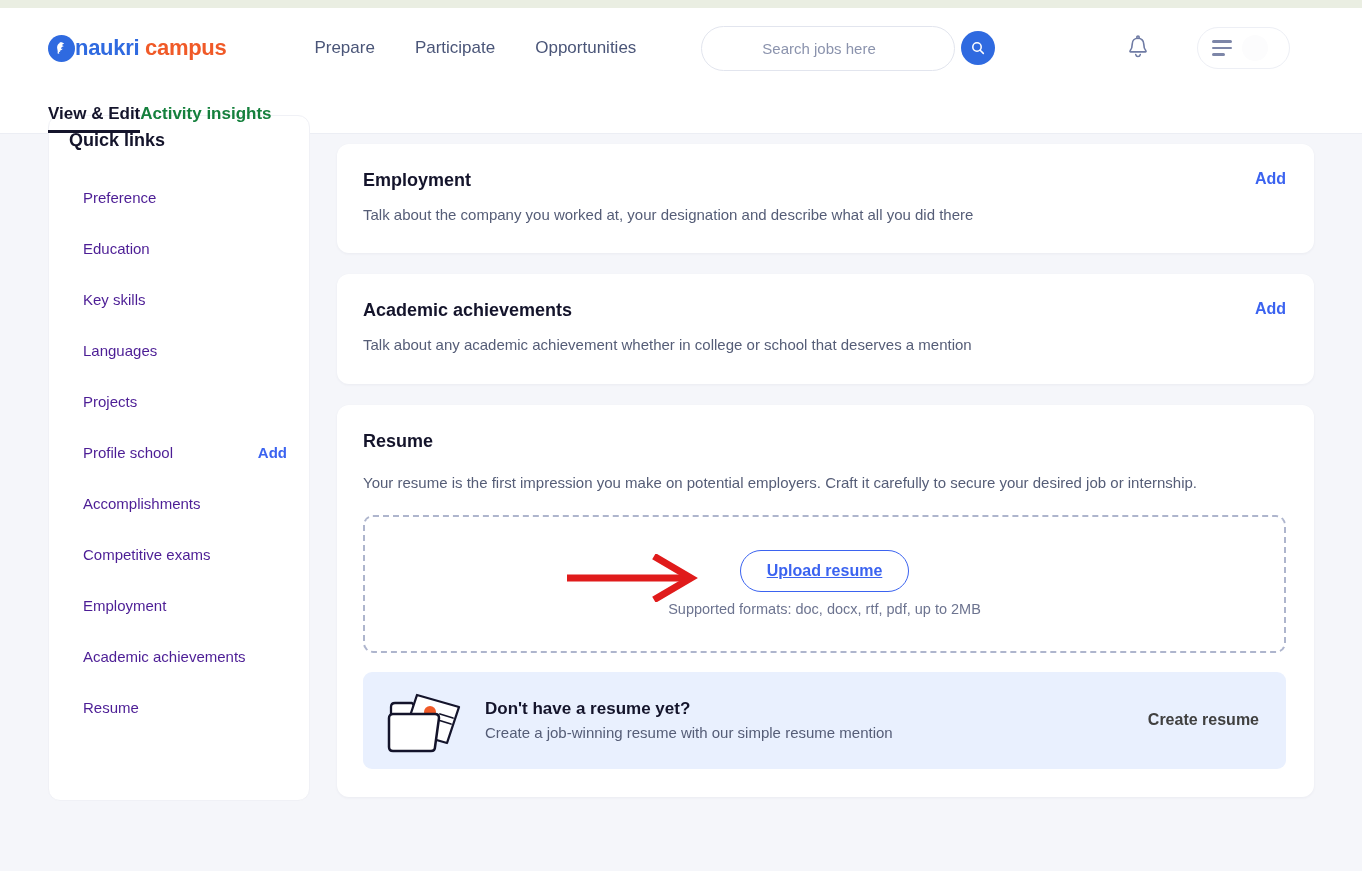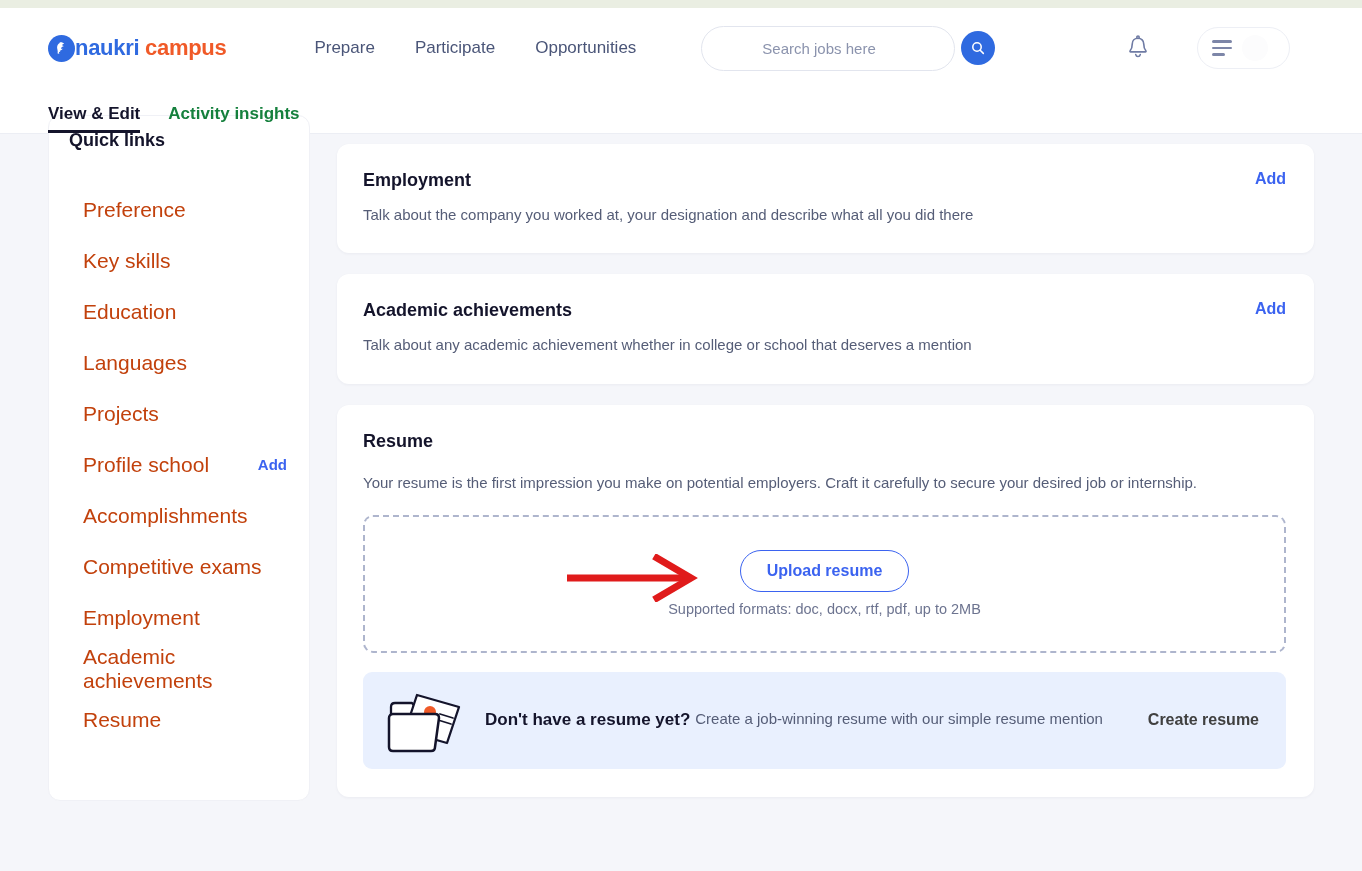--- a/index.html
+++ b/index.html
@@ -86,21 +86,21 @@
   .hamburger span:nth-child(3) { width: 13px; }
   .avatar-faint {
     width: 26px; height: 26px; border-radius: 50%;
     background: #fcfcfd;
   }
   
   .tabs-bar {
     height: 46px; background: #ffffff;
     border-bottom: 1px solid #eceef4;
     display: flex; align-items: flex-end;
-    padding-left: 48px; gap: 28px;
+    padding-left: 48px; 
   }
   .tab {
     font-size: 17px; padding-bottom: 9px;
     cursor: pointer; color: #15803d;
     position: relative;
     font-weight: bold;
   }
   .tab.active { color: #14142b; font-weight: 700; }
   .tab.active::after {
     content: ""; position: absolute;
@@ -120,30 +120,30 @@
     background: #ffffff;
     border-radius: 12px;
     border: 1px solid #f0f1f6;
     margin-top: -19px;
     height: 686px;
     padding: 14px 0 20px 0;
     overflow: hidden;
   }
   .sidebar-title {
     font-size: 18px; font-weight: 700; color: #14142b;
-    padding: 0 0 0 20px; margin-bottom: 33px;
+    padding: 0 0 0 20px; margin-bottom: 21px;
   }
   .side-item {
     display: flex; align-items: center;
     justify-content: space-between;
     padding: 0 22px 0 34px;
     height: 51px;
     cursor: pointer;
   }
-  .side-item-label { font-size: 21px; color: #c2410c; }
+  .side-item-label { font-size: 15px; color: #4c1d95; }
   .side-add {
     font-size: 15px; color: #3b63f0; font-weight: 700;
     cursor: pointer;
   }
   
   .main-col {
     flex: 1; display: flex; flex-direction: column;
     gap: 21px; padding-top: 10px;
   }
   .card {
@@ -179,41 +179,42 @@
     position: relative;
   }
   .upload-btn {
     border: 1.5px solid #3b63f0;
     color: #3b63f0; background: #fff;
     font-size: 16px; font-weight: 700;
     border-radius: 22px;
     padding: 11px 26px;
     cursor: pointer;
     font-family: "Liberation Sans", sans-serif;
+    text-decoration: underline;
   }
   .dz-hint {
     margin-top: 9px;
     font-size: 14.5px; color: #6d7490;
   }
   .arrow-annot {
     position: absolute;
     left: 200px; top: 37px;
     pointer-events: none;
   }
   
   .promo {
     margin-top: 19px;
     background: #e9f0fe;
     border-radius: 9px;
     height: 97px;
     display: flex; align-items: center;
     padding: 0 27px 0 22px;
     gap: 22px;
   }
-  .promo-texts { display: flex; flex-direction: row; gap: 5px; }
+  .promo-texts { display: flex; flex-direction: column; gap: 5px; }
   .promo-title { font-size: 17px; font-weight: 700; color: #14142b; }
   .promo-sub { font-size: 15px; color: #555d77; }
   .promo-cta {
     margin-left: auto;
     font-size: 16px; font-weight: 700; color: #404040;
     cursor: pointer; white-space: nowrap;
   }
 </style>
 </head>
 <body>
@@ -273,24 +274,24 @@
 
 <div class="body-area">
 
   <aside class="sidebar">
     <div class="sidebar-title">Quick links</div>
 
     <div class="side-item">
       <span class="side-item-label">Preference</span>
     </div>
     <div class="side-item">
+      <span class="side-item-label">Education</span>
+    </div>
+    <div class="side-item">
       <span class="side-item-label">Key skills</span>
-    </div>
-    <div class="side-item">
-      <span class="side-item-label">Education</span>
     </div>
     <div class="side-item">
       <span class="side-item-label">Languages</span>
     </div>
     <div class="side-item">
       <span class="side-item-label">Projects</span>
     </div>
     <div class="side-item">
       <span class="side-item-label">Profile school</span>
       <span class="side-add">Add</span>

